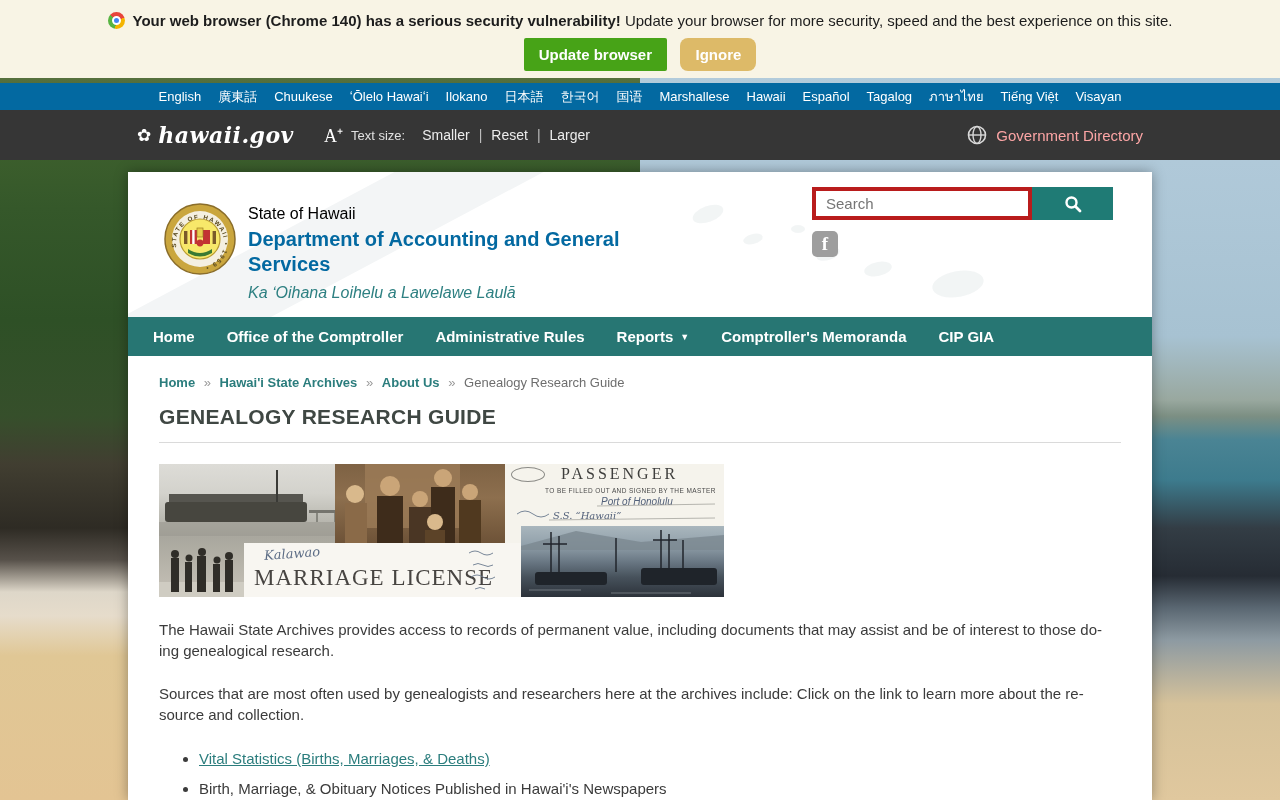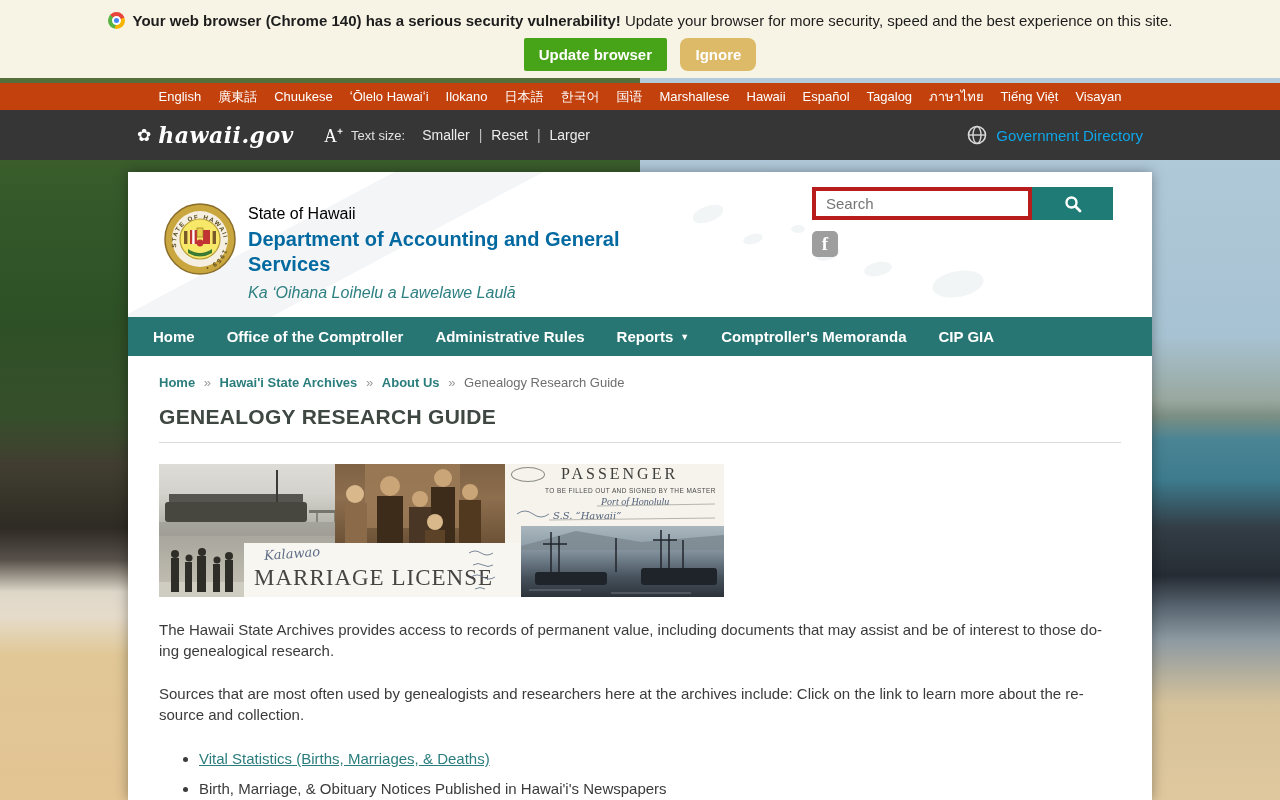--- a/index.html
+++ b/index.html
@@ -24,38 +24,38 @@
     border:2px solid #fff; border-radius:50%; }
   .banner-buttons { margin-top:9px; }
   .btn-update { display:inline-block; background:#47a317; color:#fff; font-weight:bold;
     font-size:15px; padding:8px 15px; border-radius:2px; cursor:pointer; }
   .btn-ignore { display:inline-block; background:#ddba68; color:#fff; font-weight:bold;
     font-size:15px; padding:8px 15px; border-radius:8px; margin-left:9px; cursor:pointer; }
 
   .gap5 { height:5px; } .gap12 { height:12px; }
 
   
-  .langbar { position:relative; z-index:5; height:27px; background:#c2410c; color:#fff;
+  .langbar { position:relative; z-index:5; height:27px; background:#0369a1; color:#fff;
     display:flex; justify-content:center; align-items:center; gap:17px; font-size:13px; }
   .lang-item { color:#fff; text-decoration:none; cursor:pointer; white-space:nowrap; }
 
   
   .utilbar { position:relative; z-index:5; height:50px; background:#363636;
     display:flex; align-items:center; padding:0 137px; }
   .logo { display:flex; align-items:center; gap:7px; color:#fff; cursor:pointer; }
   .logo-flower { font-size:17px; line-height:1; }
   .logo-text { font-family:"DejaVu Serif", serif; font-style:italic; font-weight:bold;
     font-size:22px; letter-spacing:.5px; }
   .textsize { display:flex; align-items:center; margin-left:30px; }
   .ts-icon { color:#fff; font-family:"Liberation Serif", serif; font-size:18px; margin-right:8px; }
   .ts-label { color:#e0e0e0; font-size:13px; }
   .ts-links { display:flex; gap:9px; margin-left:17px; font-size:14px; color:#ececec; }
   .ts-links span[data-name$="link"] { cursor:pointer; }
   .ts-sep { color:#bdbdbd; }
-  .govdir { margin-left:auto; display:flex; align-items:center; gap:9px; color:#0ea5e9;
+  .govdir { margin-left:auto; display:flex; align-items:center; gap:9px; color:#fca5a5;
     font-size:15px; cursor:pointer; }
 
   
   .content { position:relative; z-index:4; margin:0 128px; background:#fff; height:628px;
     box-shadow:0 0 12px rgba(0,0,0,.35); }
 
   .site-header { position:relative; height:145px; overflow:hidden; }
   .wm-stripe { position:absolute; width:560px; height:70px; background:#f3f5f6;
     transform:rotate(-28deg); left:-80px; top:40px; }
   .wm-islands { position:absolute; left:540px; top:12px; opacity:.55; }
@@ -96,21 +96,21 @@
   .collage { margin-top:21px; position:relative; width:565px; height:133px; overflow:hidden; }
   .col-left { position:absolute; left:0; top:0; width:196px; height:133px; z-index:1;
     background:linear-gradient(180deg,#dddcd7 0%,#d3d2cc 22%,#bcbbb3 40%,#a9a79e 55%,#b3b0a6 70%,#c6c2b8 100%); }
   .col-mid { position:absolute; left:176px; top:0; width:170px; height:112px; z-index:2;
     background:linear-gradient(180deg,#7e6244 0%,#8d6f4e 30%,#6e5338 70%,#5a4229 100%); }
   .col-right { position:absolute; left:346px; top:0; width:219px; height:133px; z-index:1; background:#f5f3ec; }
   .p-title { position:absolute; left:56px; top:1px; font-family:"Liberation Serif", serif;
     font-size:16px; letter-spacing:3px; color:#3e3e3c; white-space:nowrap; }
   .p-sub { position:absolute; left:40px; top:23px; font-size:6.5px; letter-spacing:.4px;
     color:#4a4a4a; white-space:nowrap; }
-  .p-port { position:absolute; left:96px; top:32px; font-family:Liberation Serif, serif;
+  .p-port { position:absolute; left:96px; top:32px; font-family:Liberation Sans, sans-serif;
     font-style:italic; font-size:10px; color:#53617a; }
   .p-ship { position:absolute; left:48px; top:46px; font-family:"DejaVu Serif", serif;
     font-style:italic; font-size:10px; color:#53617a; }
   .p-stamp { position:absolute; left:6px; top:3px; width:34px; height:15px;
     border:1px solid #8a8a86; border-radius:50%; }
   .harbor { position:absolute; left:362px; top:62px; width:203px; height:71px; z-index:2;
     background:linear-gradient(180deg,#a9b6bd 0%,#93a2ac 25%,#6a7884 50%,#47525c 72%,#2c323a 100%); }
   .mdoc { position:absolute; left:85px; top:79px; width:277px; height:54px; z-index:3; background:#f8f6f1; }
   .m-place { position:absolute; left:20px; top:3px; font-family:"DejaVu Serif", serif;
     font-style:italic; font-size:13px; color:#5c6c85; transform:rotate(-4deg); }

